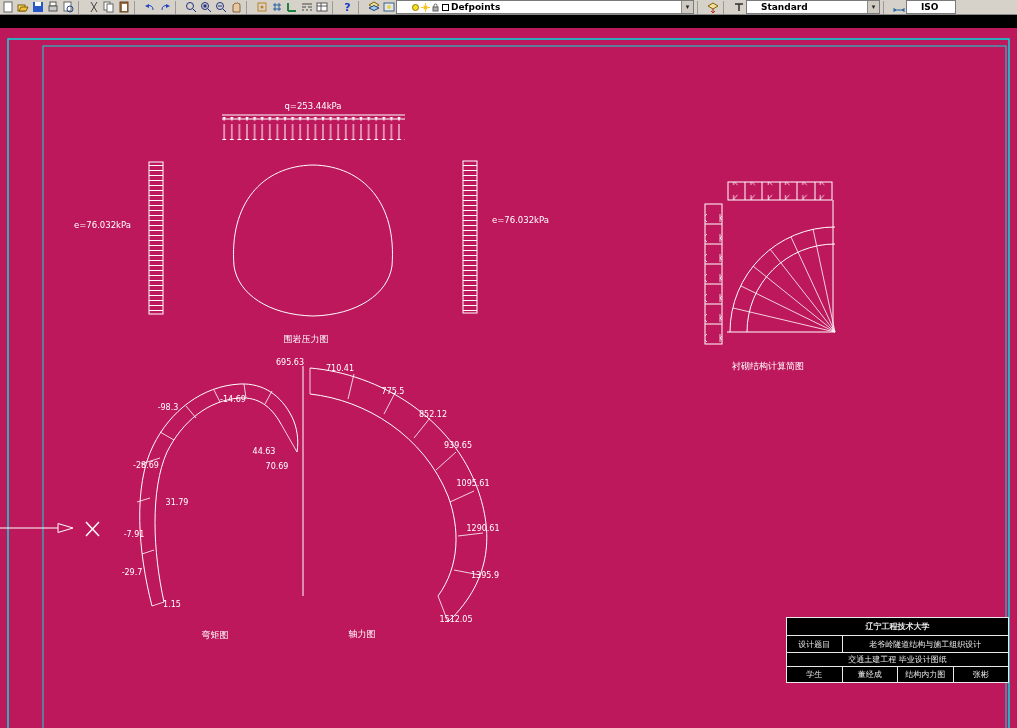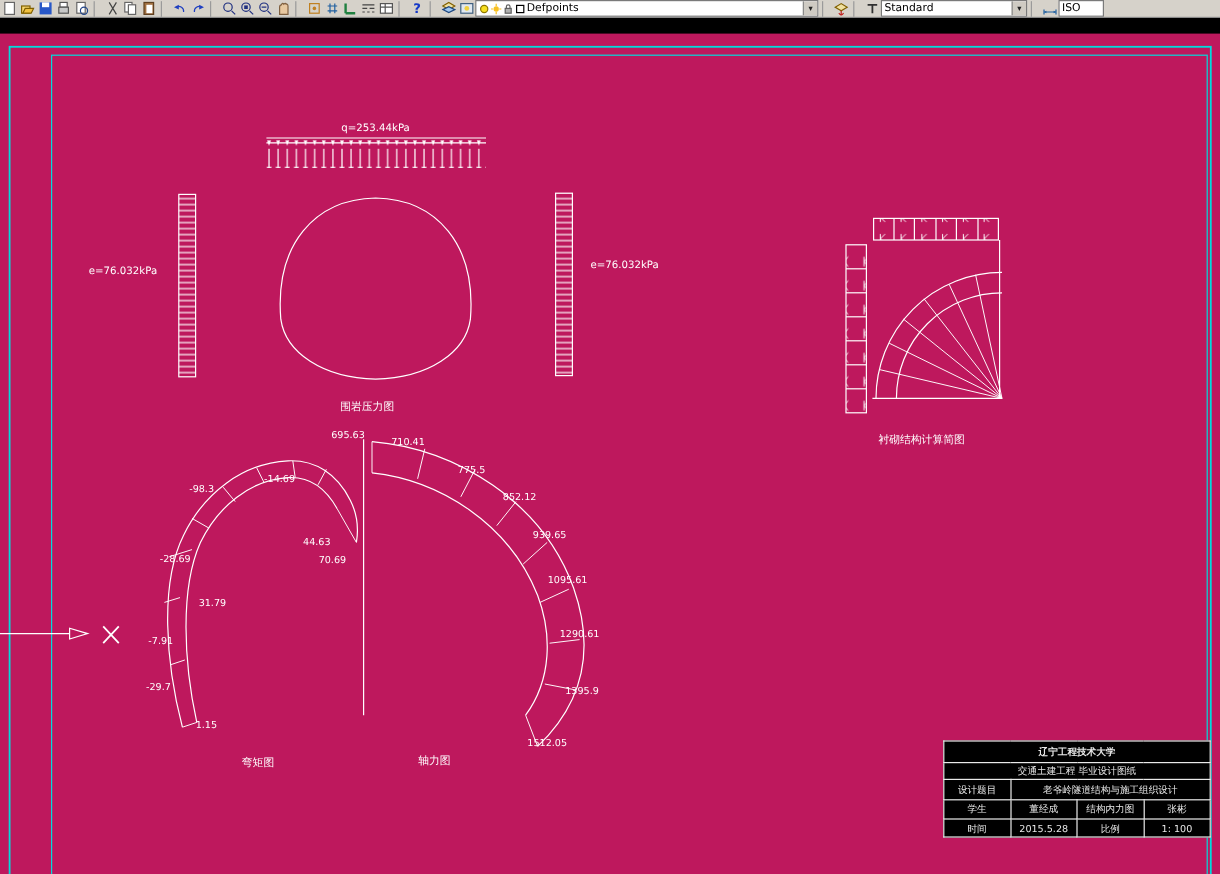--- a/index.html
+++ b/index.html
@@ -3,21 +3,21 @@
 <meta charset="utf-8">
 <style>
   html,body{margin:0;padding:0;width:1017px;height:728px;overflow:hidden;background:#000;
     font-family:"DejaVu Sans","Liberation Sans",sans-serif;}
   
   .toolbar{position:absolute;left:0;top:0;width:1017px;height:14px;background:#d6d2ca;
     border-bottom:1px solid #8a8a8a;display:flex;align-items:center;font-size:9px;color:#000;}
   .tbtn{width:15px;height:13px;display:flex;align-items:center;justify-content:center;flex:0 0 auto;}
   .sep{width:5px;height:13px;flex:0 0 auto;border-left:1px solid #9a9a9a;margin:0 2px 0 3px;}
   .combo{height:12px;background:#fff;border:1px solid #7a7a7a;display:flex;align-items:center;
-    font-size:9px;padding-left:2px;flex:0 0 auto;overflow:hidden;}
+    font-size:9px;padding-left:14px;flex:0 0 auto;overflow:hidden;font-weight:bold;}
   .combo .ctext{flex:1 1 auto;white-space:nowrap;overflow:hidden;}
   .combo .carrow{width:11px;height:100%;background:#cfcbc3;border-left:1px solid #8a8a8a;
     display:flex;align-items:center;justify-content:center;font-size:7px;color:#222;flex:0 0 auto;}
   .mini{width:9px;height:9px;display:flex;align-items:center;justify-content:center;flex:0 0 auto;margin-right:1px;}
   .helpq{color:#1538c8;font-weight:bold;font-size:11px;line-height:11px;}
   
   .canvas{position:absolute;left:0;top:28px;width:1017px;height:714px;background:#be185d;}
   svg text{fill:#fff;}
   .cap{font-size:9px;}
   .val{font-size:8px;}
@@ -350,35 +350,29 @@
     </g>
   </svg>
 
   
   <div class="tblock">
     <table>
       <tbody>
           <tr style="height:18px">
         <td colspan="4" class="yel uni">辽宁工程技术大学</td>
       </tr>
-      <tr style="height:14px">
-        <td colspan="4" class="yel sub">交通土建工程 毕业设计图纸</td>
-      </tr>
       <tr style="height:17px">
         <td style="width:48px">设计题目</td>
         <td colspan="3" class="yel">老爷岭隧道结构与施工组织设计</td>
+      </tr>
+      <tr style="height:14px">
+        <td colspan="4" class="yel sub">交通土建工程 毕业设计图纸</td>
       </tr>
       <tr style="height:16px">
         <td style="width:48px">学生</td>
         <td style="width:64px" class="yel">董经成</td>
         <td style="width:48px">结构内力图</td>
         <td style="width:63px" class="yel">张彬</td>
       </tr>
-      <tr style="height:15px">
-        <td>时间</td>
-        <td class="cya">2015.5.28</td>
-        <td>比例</td>
-        <td class="cya">1: 100</td>
-      </tr>
     </tbody>
       </table>
   </div>
 </div>
 
 </body></html>

